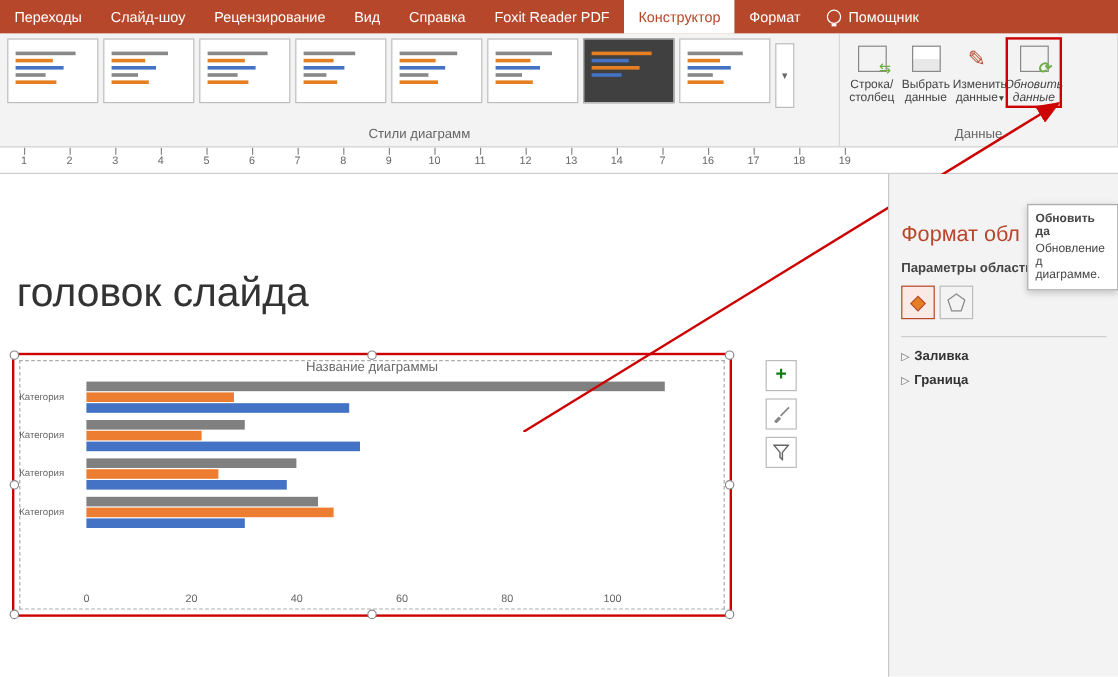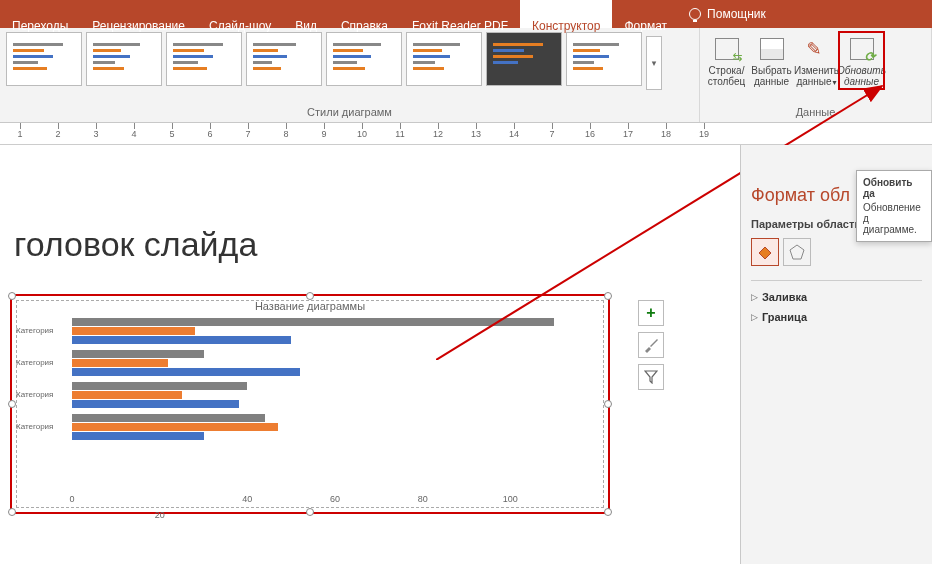--- a/index.html
+++ b/index.html
@@ -1,20 +1,20 @@
 <!DOCTYPE html>
 <html><head>
 <meta charset="utf-8">
 <style>
 * { margin: 0; padding: 0; box-sizing: border-box; font-family: "Segoe UI", Arial, sans-serif; }
 body { width: 932px; height: 564px; overflow: hidden; background: #fff; position: relative; }
 
 
 .ribbon-tabs { height: 28px; display: flex; background: #b7472a; color: #fff; font-size: 12px; align-items: center; }
-.ribbon-tabs .tab { padding: 12px 12px; height: 28px; line-height: 28px; cursor: pointer; }
+.ribbon-tabs .tab { padding: 0 12px; height: 28px; line-height: 28px; cursor: pointer; }
 .ribbon-tabs .tab.active { background: #fff; color: #b7472a; }
 .ribbon-tabs .helper { display: flex; align-items: center; gap: 6px; padding: 0 10px; }
 .bulb { display: inline-block; width: 12px; height: 12px; border: 1px solid #fff; border-radius: 50%; position: relative; }
 .bulb::after { content: ""; position: absolute; bottom: -3px; left: 3px; width: 4px; height: 2px; background: #fff; }
 
 
 .ribbon-body { height: 95px; background: #f3f3f3; border-bottom: 1px solid #c8c8c8; display: flex; }
 .group { border-right: 1px solid #d8d8d8; display: flex; flex-direction: column; justify-content: space-between; }
 .group-label { font-size: 11px; color: #666; text-align: center; padding: 2px 0 4px; }
 
@@ -94,22 +94,22 @@
 .tooltip { position: absolute; right: 0; top: 170px; width: 76px; background: #fff; border: 1px solid #aaa; padding: 6px; font-size: 10px; color: #444; box-shadow: 0 2px 6px rgba(0,0,0,0.2); z-index: 10; }
 .tooltip .tt-title { font-weight: bold; margin-bottom: 3px; }
 
 .drop-arrow { font-size: 8px; margin-left: 1px; }
 </style>
 </head>
 <body>
 
 <div class="ribbon-tabs">
   <span class="tab">Переходы</span>
+  <span class="tab">Слайд-шоу</span>
   <span class="tab">Рецензирование</span>
-  <span class="tab">Слайд-шоу</span>
   <span class="tab">Вид</span>
   <span class="tab">Справка</span>
   <span class="tab">Foxit Reader PDF</span>
   <span class="tab active">Конструктор</span>
   <span class="tab">Формат</span>
   <span class="helper">
     <span class="bulb"></span>
     <span>Помощник</span>
   </span>
 </div>
@@ -299,21 +299,21 @@
             </div>
             <div class="cat-group">
               <div class="cat-label">Категория</div>
               <div class="bar s1" style="width: 36.6667%; background: rgb(128, 128, 128);"></div>
               <div class="bar s2" style="width: 39.1667%; background: rgb(237, 125, 49);"></div>
               <div class="bar s3" style="width: 25%; background: rgb(68, 114, 196);"></div>
             </div>
           </div>
         <div class="x-axis" id="xaxis">
             <span style="left: 0%;">0</span>
-            <span style="left: 16.6667%; margin-top: 16px;">20</span>
+            <span style="left: 16.6667%;">20</span>
             <span style="left: 33.3333%;">40</span>
             <span style="left: 50%;">60</span>
             <span style="left: 66.6667%;">80</span>
             <span style="left: 83.3333%;">100</span>
           </div>
       </div>
 
       <div class="float-btns">
         <div class="fbtn plus">+</div>
         <div class="fbtn">

